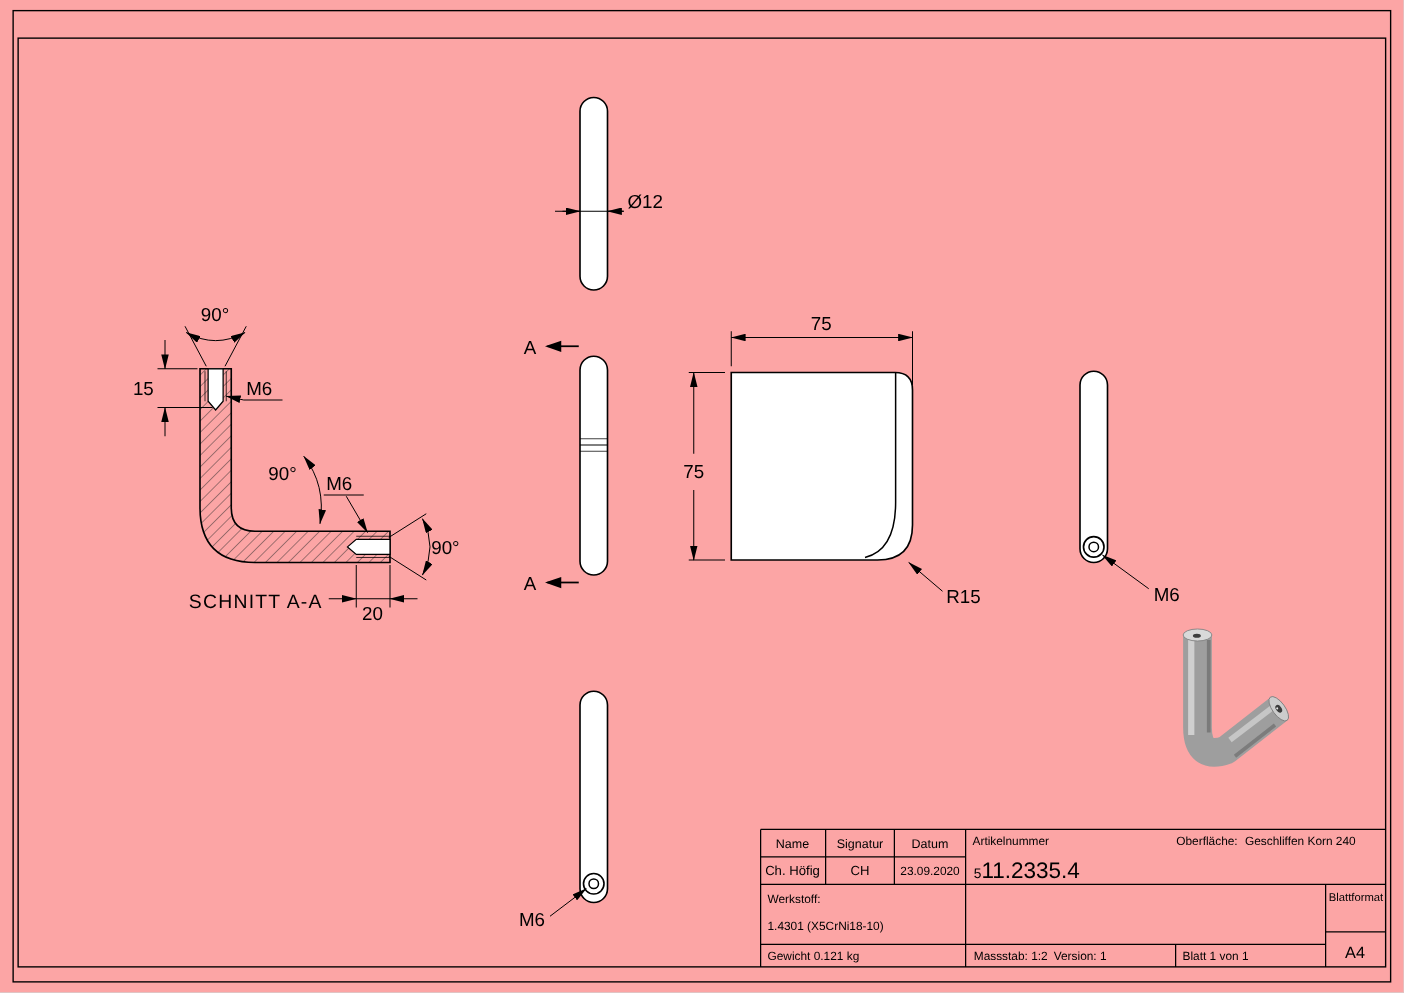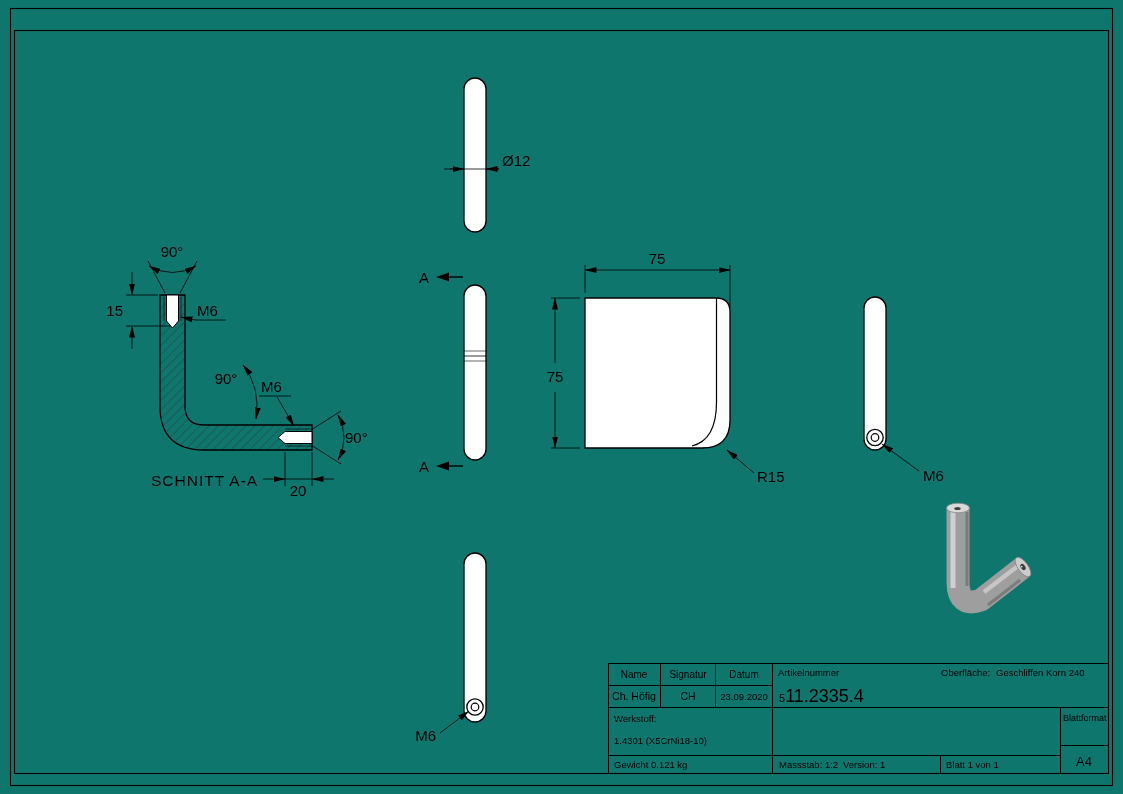--- a/index.html
+++ b/index.html
@@ -1,17 +1,17 @@
 <!DOCTYPE html>
 <html><head>
 <meta charset="utf-8">
 <style>
   html,body{margin:0;padding:0;background:#e8e8e8;}
   .sheet{
-    width:1123px;height:794px;position:relative;background:#0f766e;
+    width:1123px;height:794px;position:relative;background:#fca5a5;
     outline:1px solid #b5b5b5;margin:0 auto;overflow:hidden;
     font-family:"Liberation Sans", sans-serif;
   }
   svg{display:block;}
   text{font-family:"Liberation Sans", sans-serif;fill:#000;}
   .dim{font-size:15px;}
   .sec-title{font-size:15.5px;letter-spacing:1px;}
   .part{fill:#ffffff;stroke:#000;stroke-width:1.3;}
   .partl{fill:none;stroke:#000;stroke-width:1.2;}
   .thin{fill:none;stroke:#000;stroke-width:0.8;}

